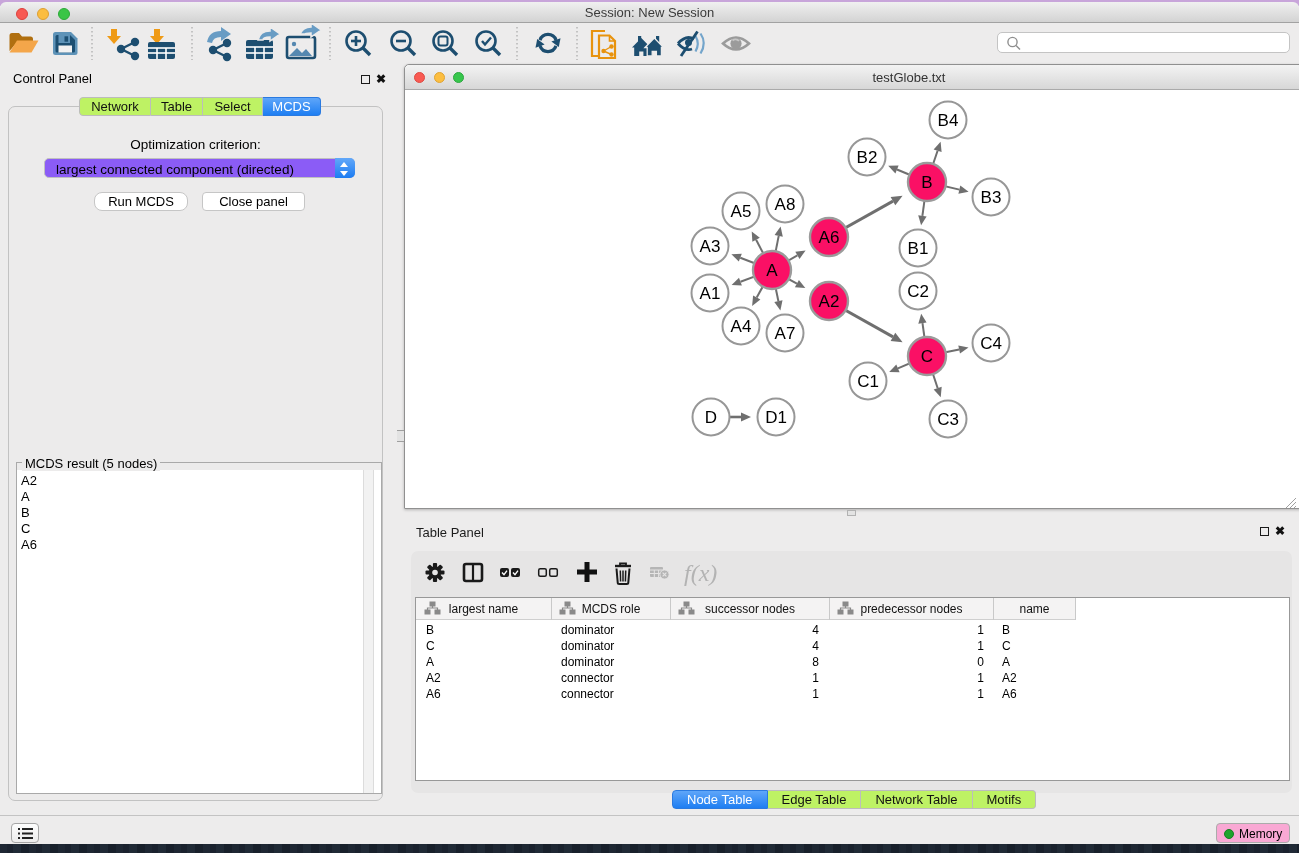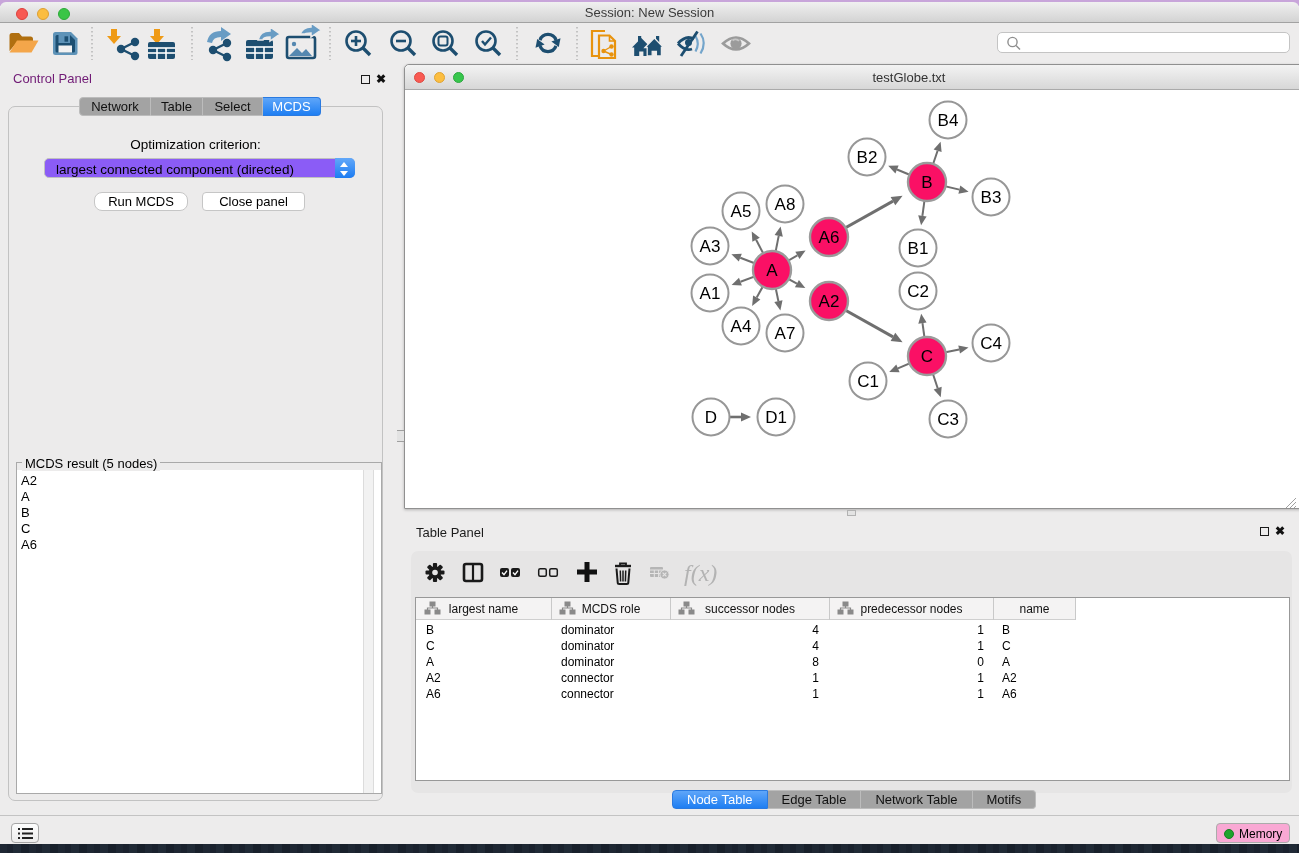--- a/index.html
+++ b/index.html
@@ -16,24 +16,24 @@
   border-radius:6px 6px 0 0; }
 .tl { position:absolute; width:12px; height:12px; border-radius:50%; top:6px; }
 #titlebar .r { left:16px; background:#f75952; border:1px solid #dd423d; }
 #titlebar .y { left:37px; background:#fbbd3f; border:1px solid #dd9f33; }
 #titlebar .g { left:58px; background:#3ac546; border:1px solid #2daa38; }
 #appTitle { left:0; top:5px; width:1299px; text-align:center; font-size:13px; color:#3b3b3b; }
 
 #toolbar { left:0; top:23px; width:1299px; height:41px; background:#edecec; }
 #searchbox { left:997px; top:32px; width:293px; height:21px; background:#fff; border:1px solid #c4c4c4; border-radius:5px; }
 
-#cpTitle { left:13px; top:71px; font-size:13px; color:#701a75; }
+#cpTitle { left:13px; top:71px; font-size:13px; color:#000000; }
 #cpBox { left:8px; top:106px; width:375px; height:695px; border:1px solid #c2c2c2; border-radius:7px; background:#ecebeb; }
 .seg { position:absolute; display:flex; height:19px; }
-.seg div { border:1px solid #bcbcbc; border-left:none; background:#a3a3a3; font-size:13px; color:#111;
+.seg div { border:1px solid #bcbcbc; border-left:none; background:#bef264; font-size:13px; color:#111;
   display:flex; align-items:center; justify-content:center; }
 .seg div:first-child { border-left:1px solid #bcbcbc; border-radius:4px 0 0 4px; }
 .seg div:last-child { border-radius:0 4px 4px 0; }
 .seg div.sel { background:linear-gradient(#5fa6f9,#1e7ef2); color:#fff; border-color:#2a7ae0; }
 #cpTabs { left:79px; top:97px; }
 #optLabel { left:9px; top:137px; width:373px; text-align:center; font-size:13.5px; color:#000; }
 #combo { left:44px; top:158px; width:311px; height:20px; background:#8b5cf6; border:1px solid #c0c0c0; border-radius:5px; }
 #combo .txt { position:absolute; left:11px; top:2.5px; font-size:13.5px; color:#000; }
 #combo .cap { position:absolute; right:-1px; top:-1px; width:20px; height:20px; border-radius:0 5px 5px 0;
   background:linear-gradient(#62a8f9,#1c7cf2); }

